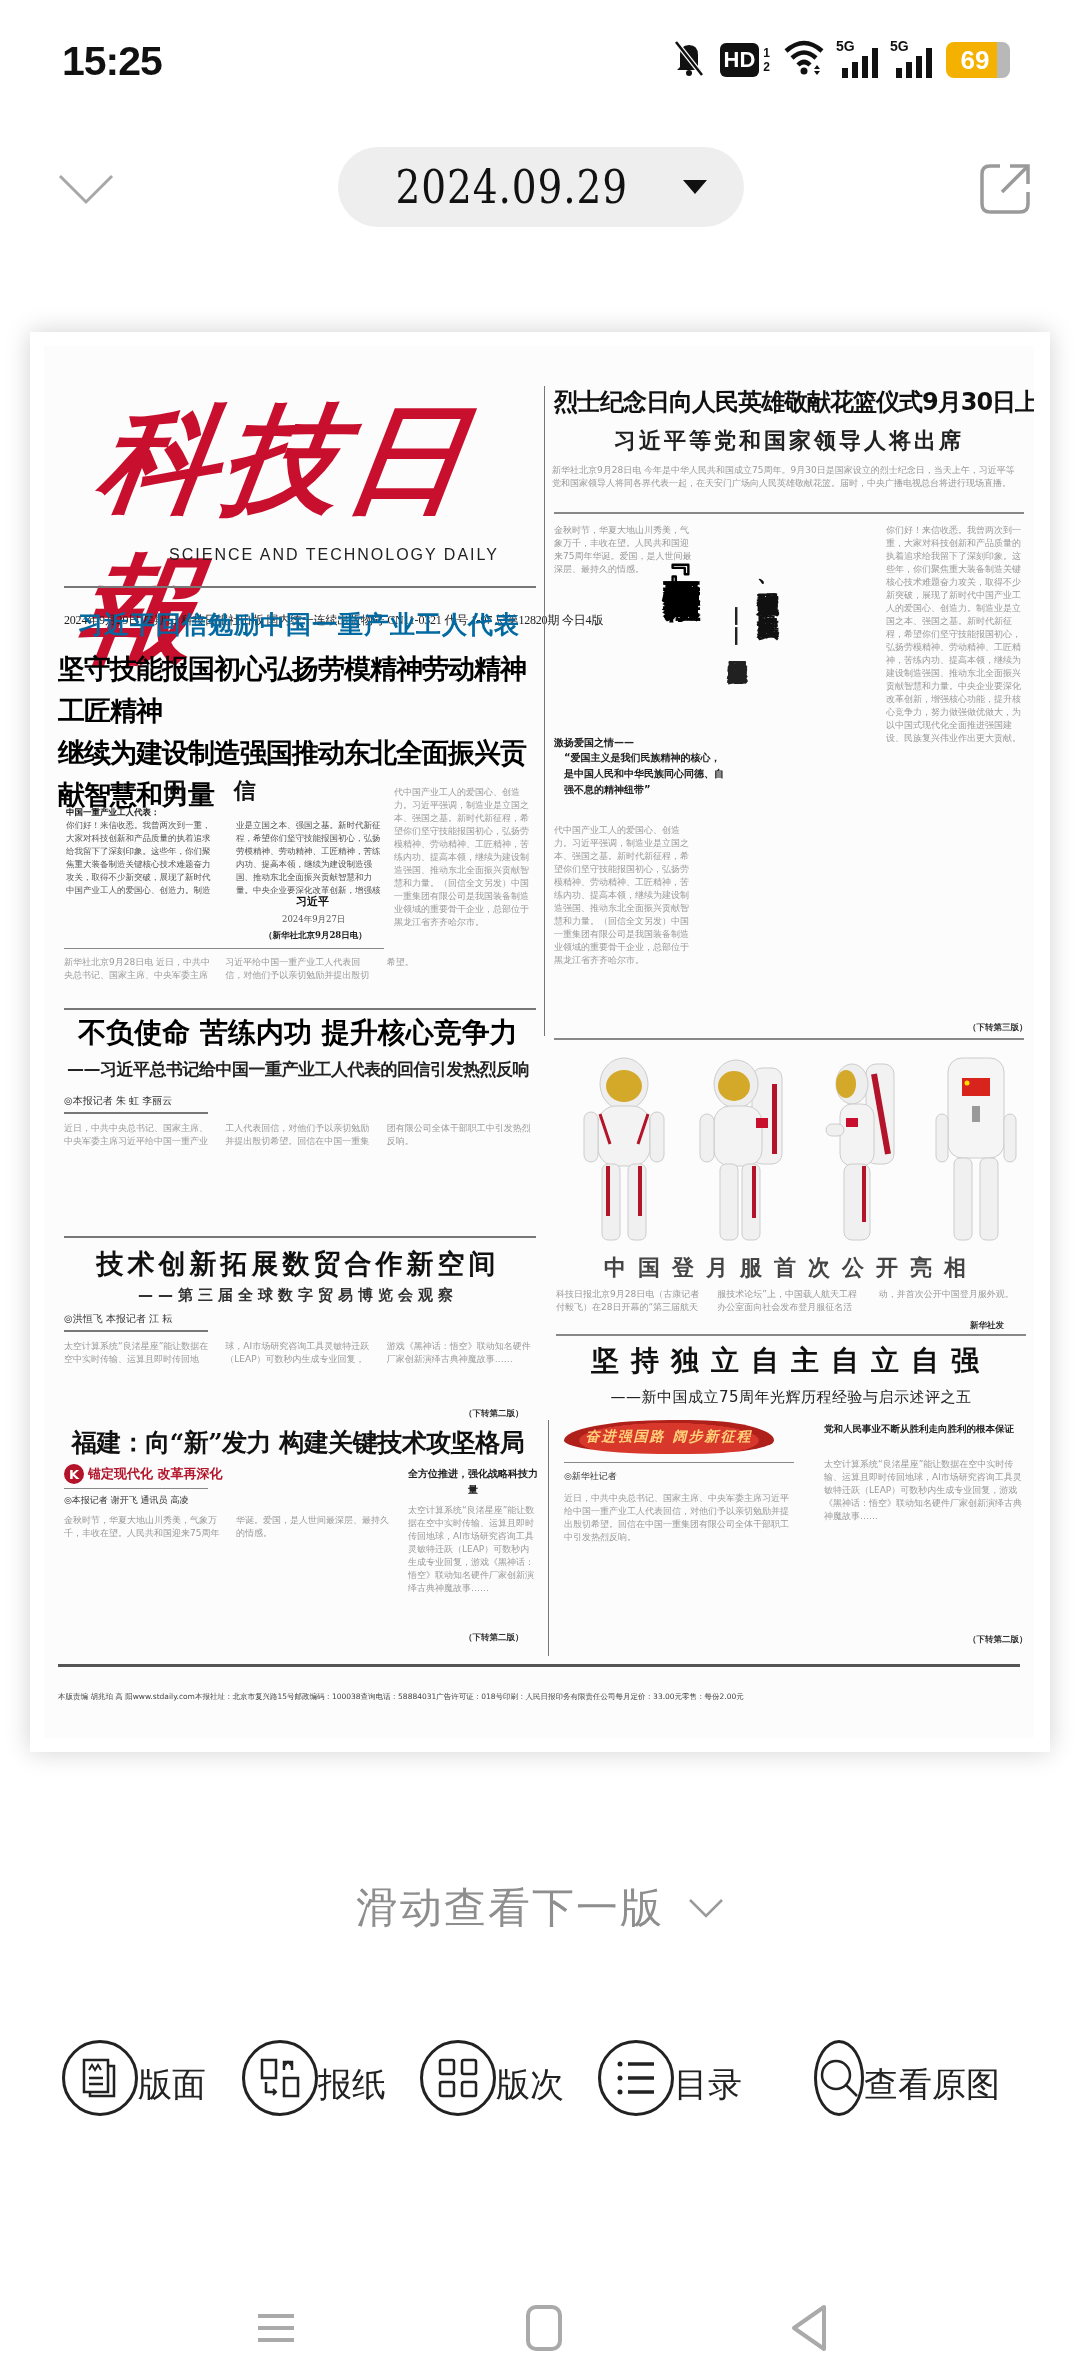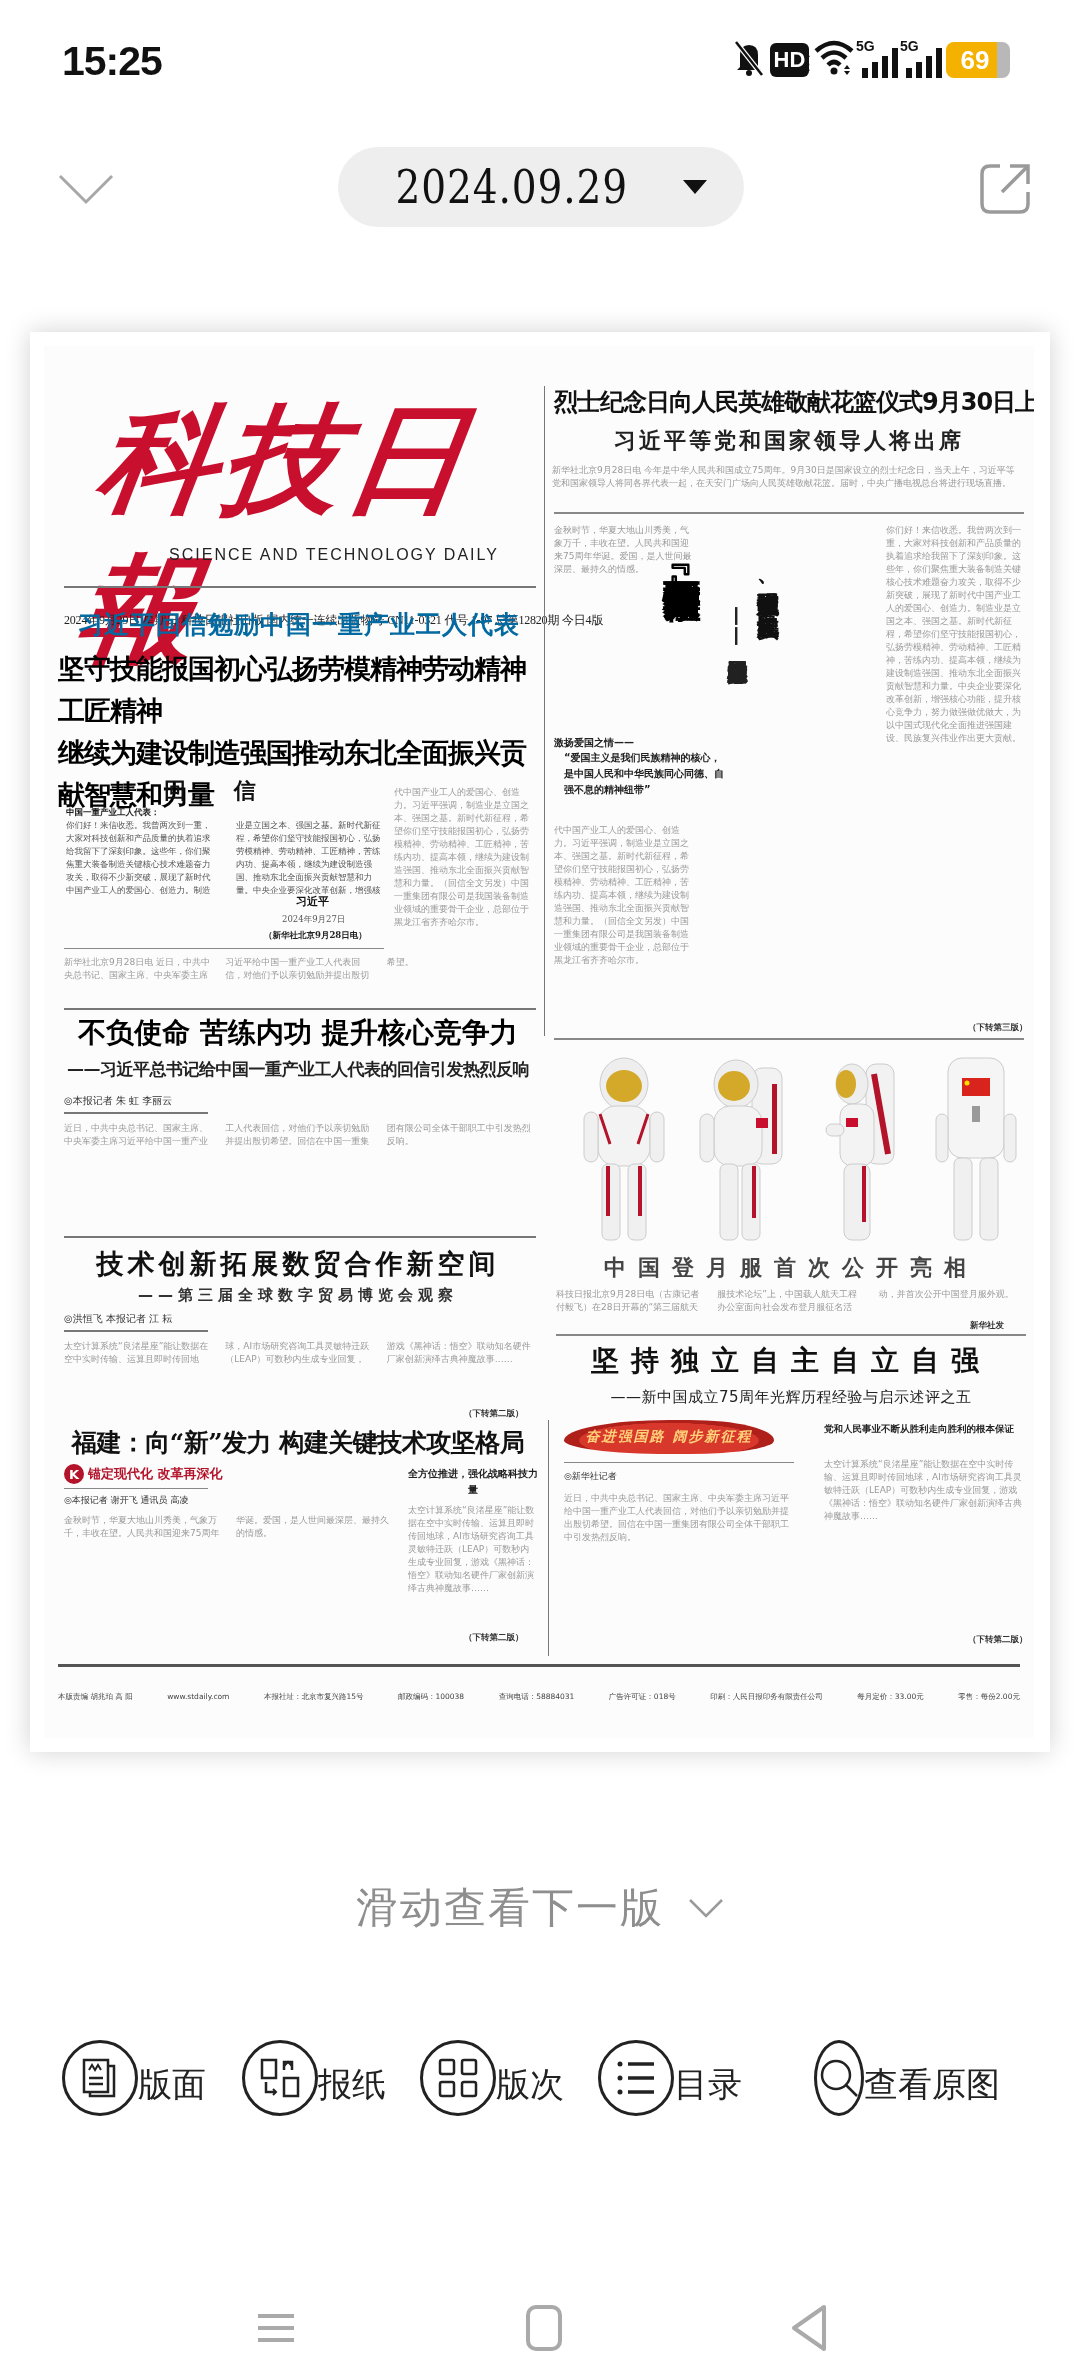--- a/index.html
+++ b/index.html
@@ -2,21 +2,21 @@
 <html><head>
 <meta charset="utf-8">
 <style>
   * { box-sizing: border-box; margin: 0; padding: 0; }
   html, body { width: 1080px; height: 2376px; background: #ffffff; overflow: hidden; }
   body { position: relative; font-family: "DejaVu Sans", "Liberation Sans", sans-serif; color: #111; }
 
   
   .statusbar { position: absolute; left: 0; top: 0; width: 1080px; height: 120px; }
   .sb-time { position: absolute; left: 62px; top: 38px; font-family: "Liberation Sans", sans-serif; font-size: 41px; font-weight: bold; letter-spacing: -1px; color: #111; }
-  .sb-icons { position: absolute; right: 70px; top: 38px; height: 44px; display: flex; align-items: center; gap: 4px; }
+  .sb-icons { position: absolute; right: 70px; top: 38px; height: 44px; display: flex; align-items: center; gap: 14px; }
   .sb-hd { background: #111; color: #fff; font: bold 22px "Liberation Sans", sans-serif; padding: 4px 4px; border-radius: 6px; line-height: 26px; }
   .sb-hdsub { font: bold 12px "Liberation Sans", sans-serif; line-height: 14px; display: flex; flex-direction: column; margin-left: -10px; }
   .sb-sig { display: flex; align-items: flex-end; gap: 4px; position: relative; height: 36px; padding-top: 10px; }
   .sb-sig .lbl { position: absolute; left: -2px; top: -4px; font: bold 14px "Liberation Sans", sans-serif; }
   .sb-sig i { display: block; width: 6px; background: #111; }
   .sb-batt { width: 64px; height: 36px; border-radius: 8px; background: linear-gradient(90deg, #f5b100 0 80%, #b8b8b8 80% 100%); color: #fff; font: bold 26px "Liberation Sans", sans-serif; display: flex; align-items: center; justify-content: center; padding-right: 6px; }
 
   
   .toolbar { position: absolute; left: 0; top: 120px; width: 1080px; height: 140px; }
   .tb-collapse { position: absolute; left: 56px; top: 40px; width: 60px; height: 60px; }
@@ -66,21 +66,21 @@
   .pull-quote { position: absolute; left: 520px; top: 404px; width: 160px; font-family: "DejaVu Sans", sans-serif; font-size: 10px; font-weight: bold; line-height: 16px; color: #222; }
 
   .suits { position: absolute; left: 512px; top: 700px; width: 470px; height: 200px; }
   .suit { position: absolute; top: 8px; width: 96px; height: 192px; }
   .moon-caption { position: absolute; left: 512px; top: 907px; width: 470px; text-align: center; font-family: "DejaVu Sans", sans-serif; font-weight: bold; font-size: 22px; letter-spacing: 12px; color: #444; }
   .hl-indep { position: absolute; left: 512px; top: 996px; width: 470px; text-align: center; font-size: 28px; font-weight: bold; letter-spacing: 12px; color: #111; }
   .hl-indep-sub { position: absolute; left: 512px; top: 1042px; width: 470px; text-align: center; font-family: "DejaVu Sans", sans-serif; font-size: 15px; color: #222; letter-spacing: 0.5px; }
   .banner { position: absolute; left: 520px; top: 1074px; width: 210px; height: 34px; background: radial-gradient(ellipse at 50% 60%, #d8382c 0 60%, #b0201a 61% 100%); border-radius: 50% 40% 40% 50% / 60% 60% 40% 40%; color: #ffd27a; font-weight: bold; font-style: italic; font-size: 14px; display: flex; align-items: center; justify-content: center; letter-spacing: 2px; }
   .indep-lead { position: absolute; left: 780px; top: 1076px; width: 200px; font-family: "DejaVu Sans", sans-serif; font-size: 9.5px; font-weight: bold; line-height: 14px; color: #222; }
 
-  .footer-line { position: absolute; left: 14px; top: 1346px; width: 962px; display: flex; justify-content: space-between; font-family: "DejaVu Sans", sans-serif; font-size: 7.5px; color: #444; white-space: nowrap; }
+  .footer-line { position: absolute; left: 14px; top: 1346px; width: 962px; display: flex; justify-content: flex-start; font-family: "DejaVu Sans", sans-serif; font-size: 7.5px; color: #444; white-space: nowrap; }
 
   .continued { position: absolute; font-size: 8.5px; font-weight: bold; color: #333; font-family: "DejaVu Sans", sans-serif; }
 
   
   .next-hint { position: absolute; left: 0; top: 1880px; width: 1080px; display: flex; justify-content: center; align-items: center; gap: 24px; }
   .next-text { font-family: "DejaVu Serif", serif; font-size: 42px; color: #8e8e8e; letter-spacing: 2px; }
 
   
   .actions { position: absolute; left: 0; top: 2040px; width: 1080px; height: 150px; }
   .action { position: absolute; top: 0; width: 160px; display: flex; flex-direction: row; align-items: center; }

